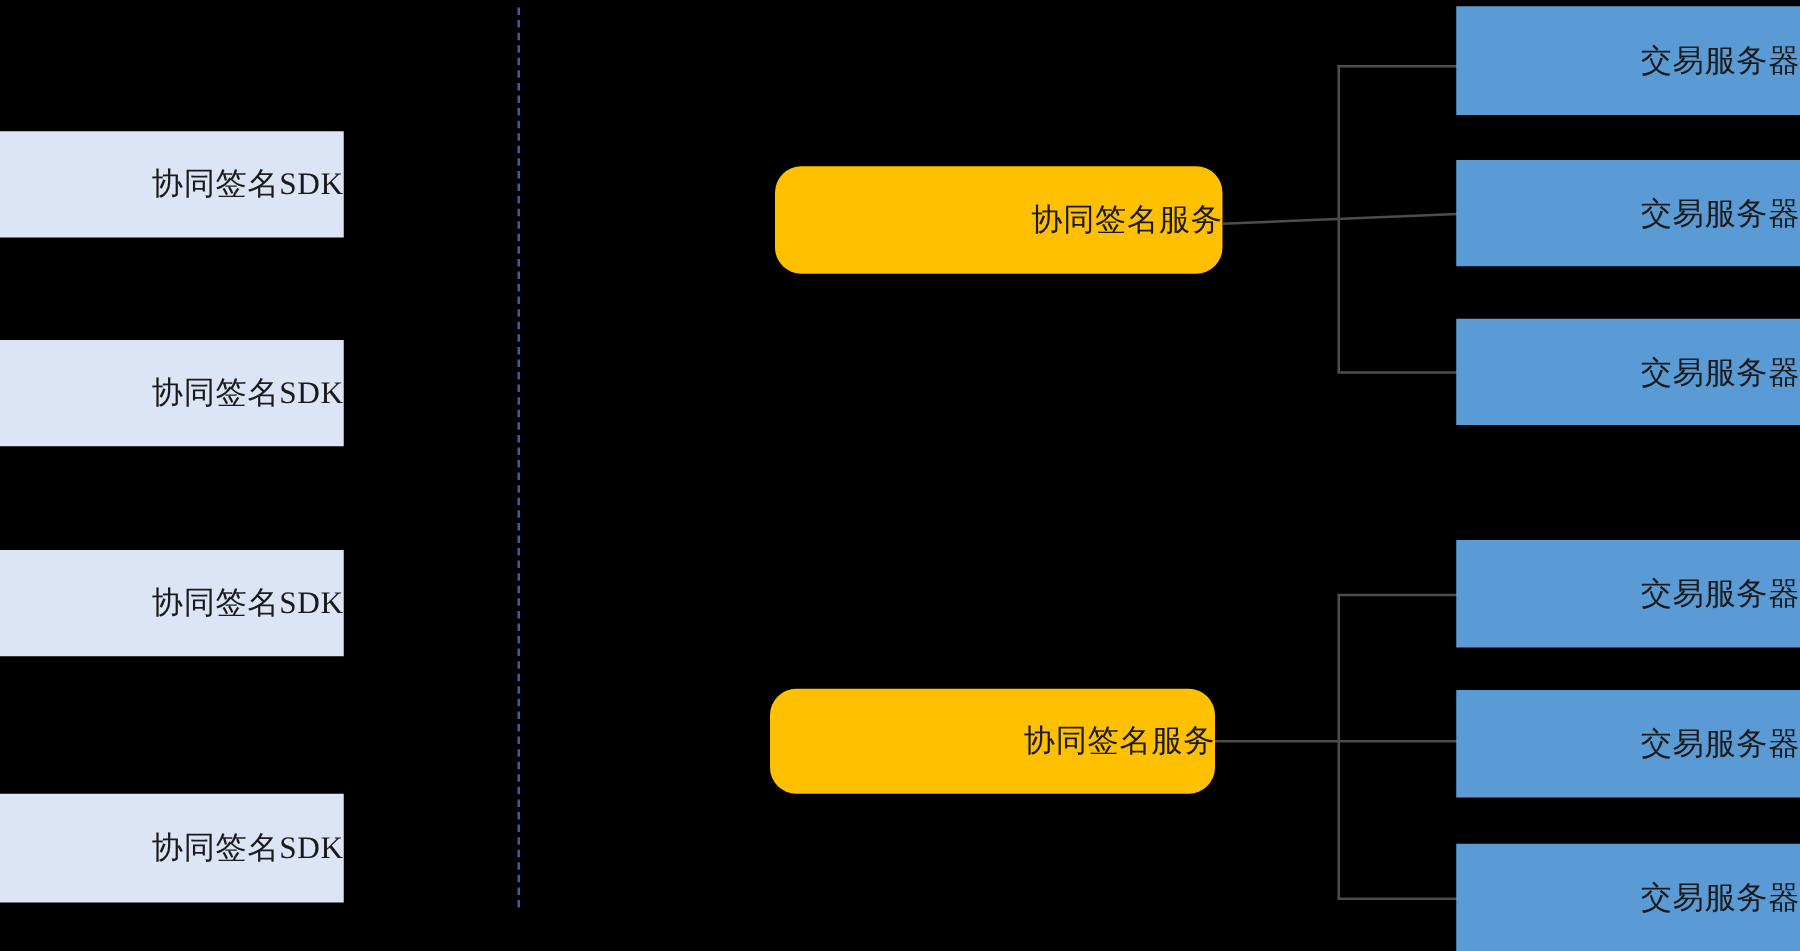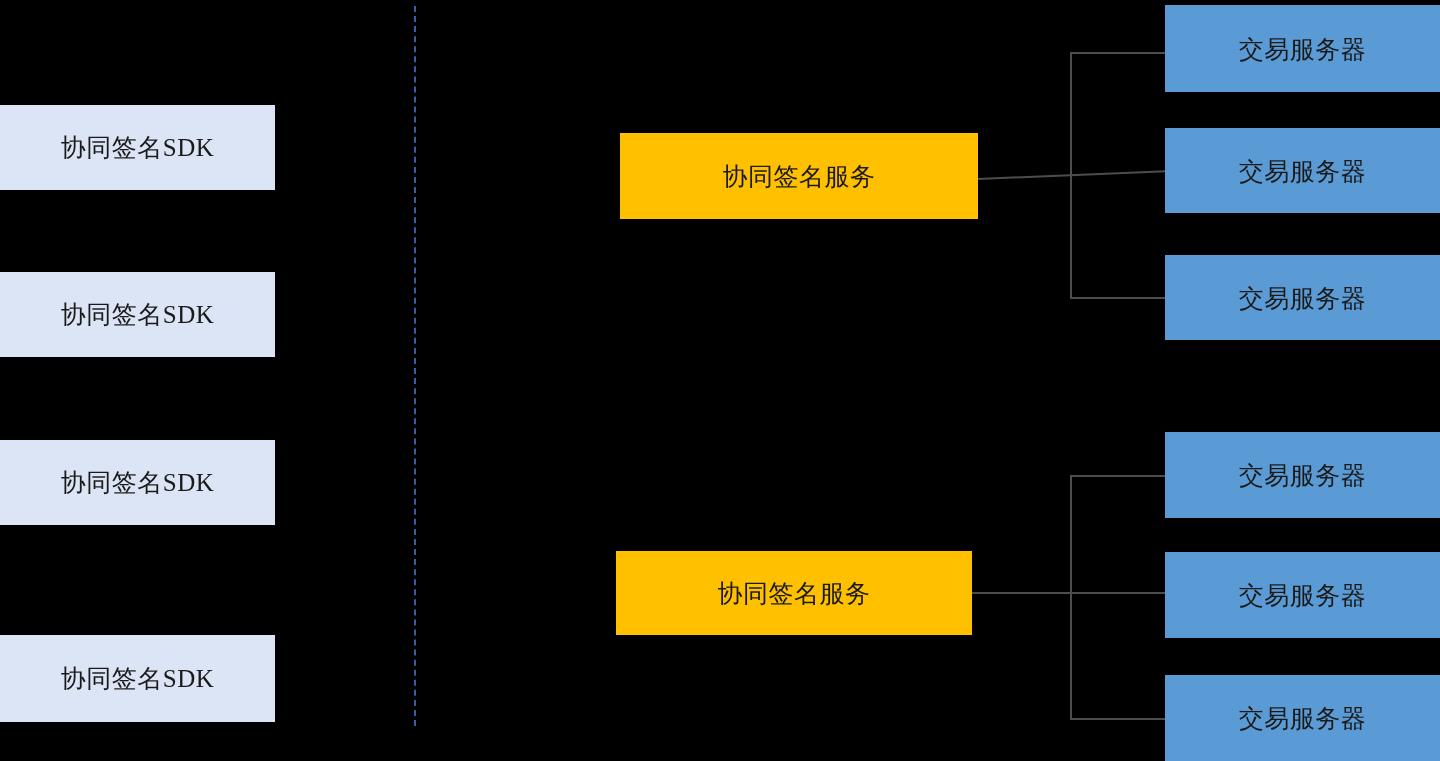--- a/index.html
+++ b/index.html
@@ -18,35 +18,36 @@
     background: #000000;
     overflow: hidden;
   }
 
   
   .node {
     position: absolute;
     box-sizing: border-box;
     display: flex;
     align-items: center;
-    justify-content: center;
+    justify-content: flex-end;
     color: #1a1a1a;
     font-size: 25px;
     line-height: 1.2;
     letter-spacing: 0.5px;
     white-space: nowrap;
     user-select: none;
   }
 
   .node.sdk {
     background: #dce5f5;
     font-family: Liberation Serif, serif;
   }
   .node.service {
     background: #ffc000;
+    border-radius: 21px;
   }
   .node.server {
     background: #5b9bd5;
   }
 
   
   .divider {
     position: absolute;
     border-left: 2px dashed #3b5ba5;
     width: 0;

